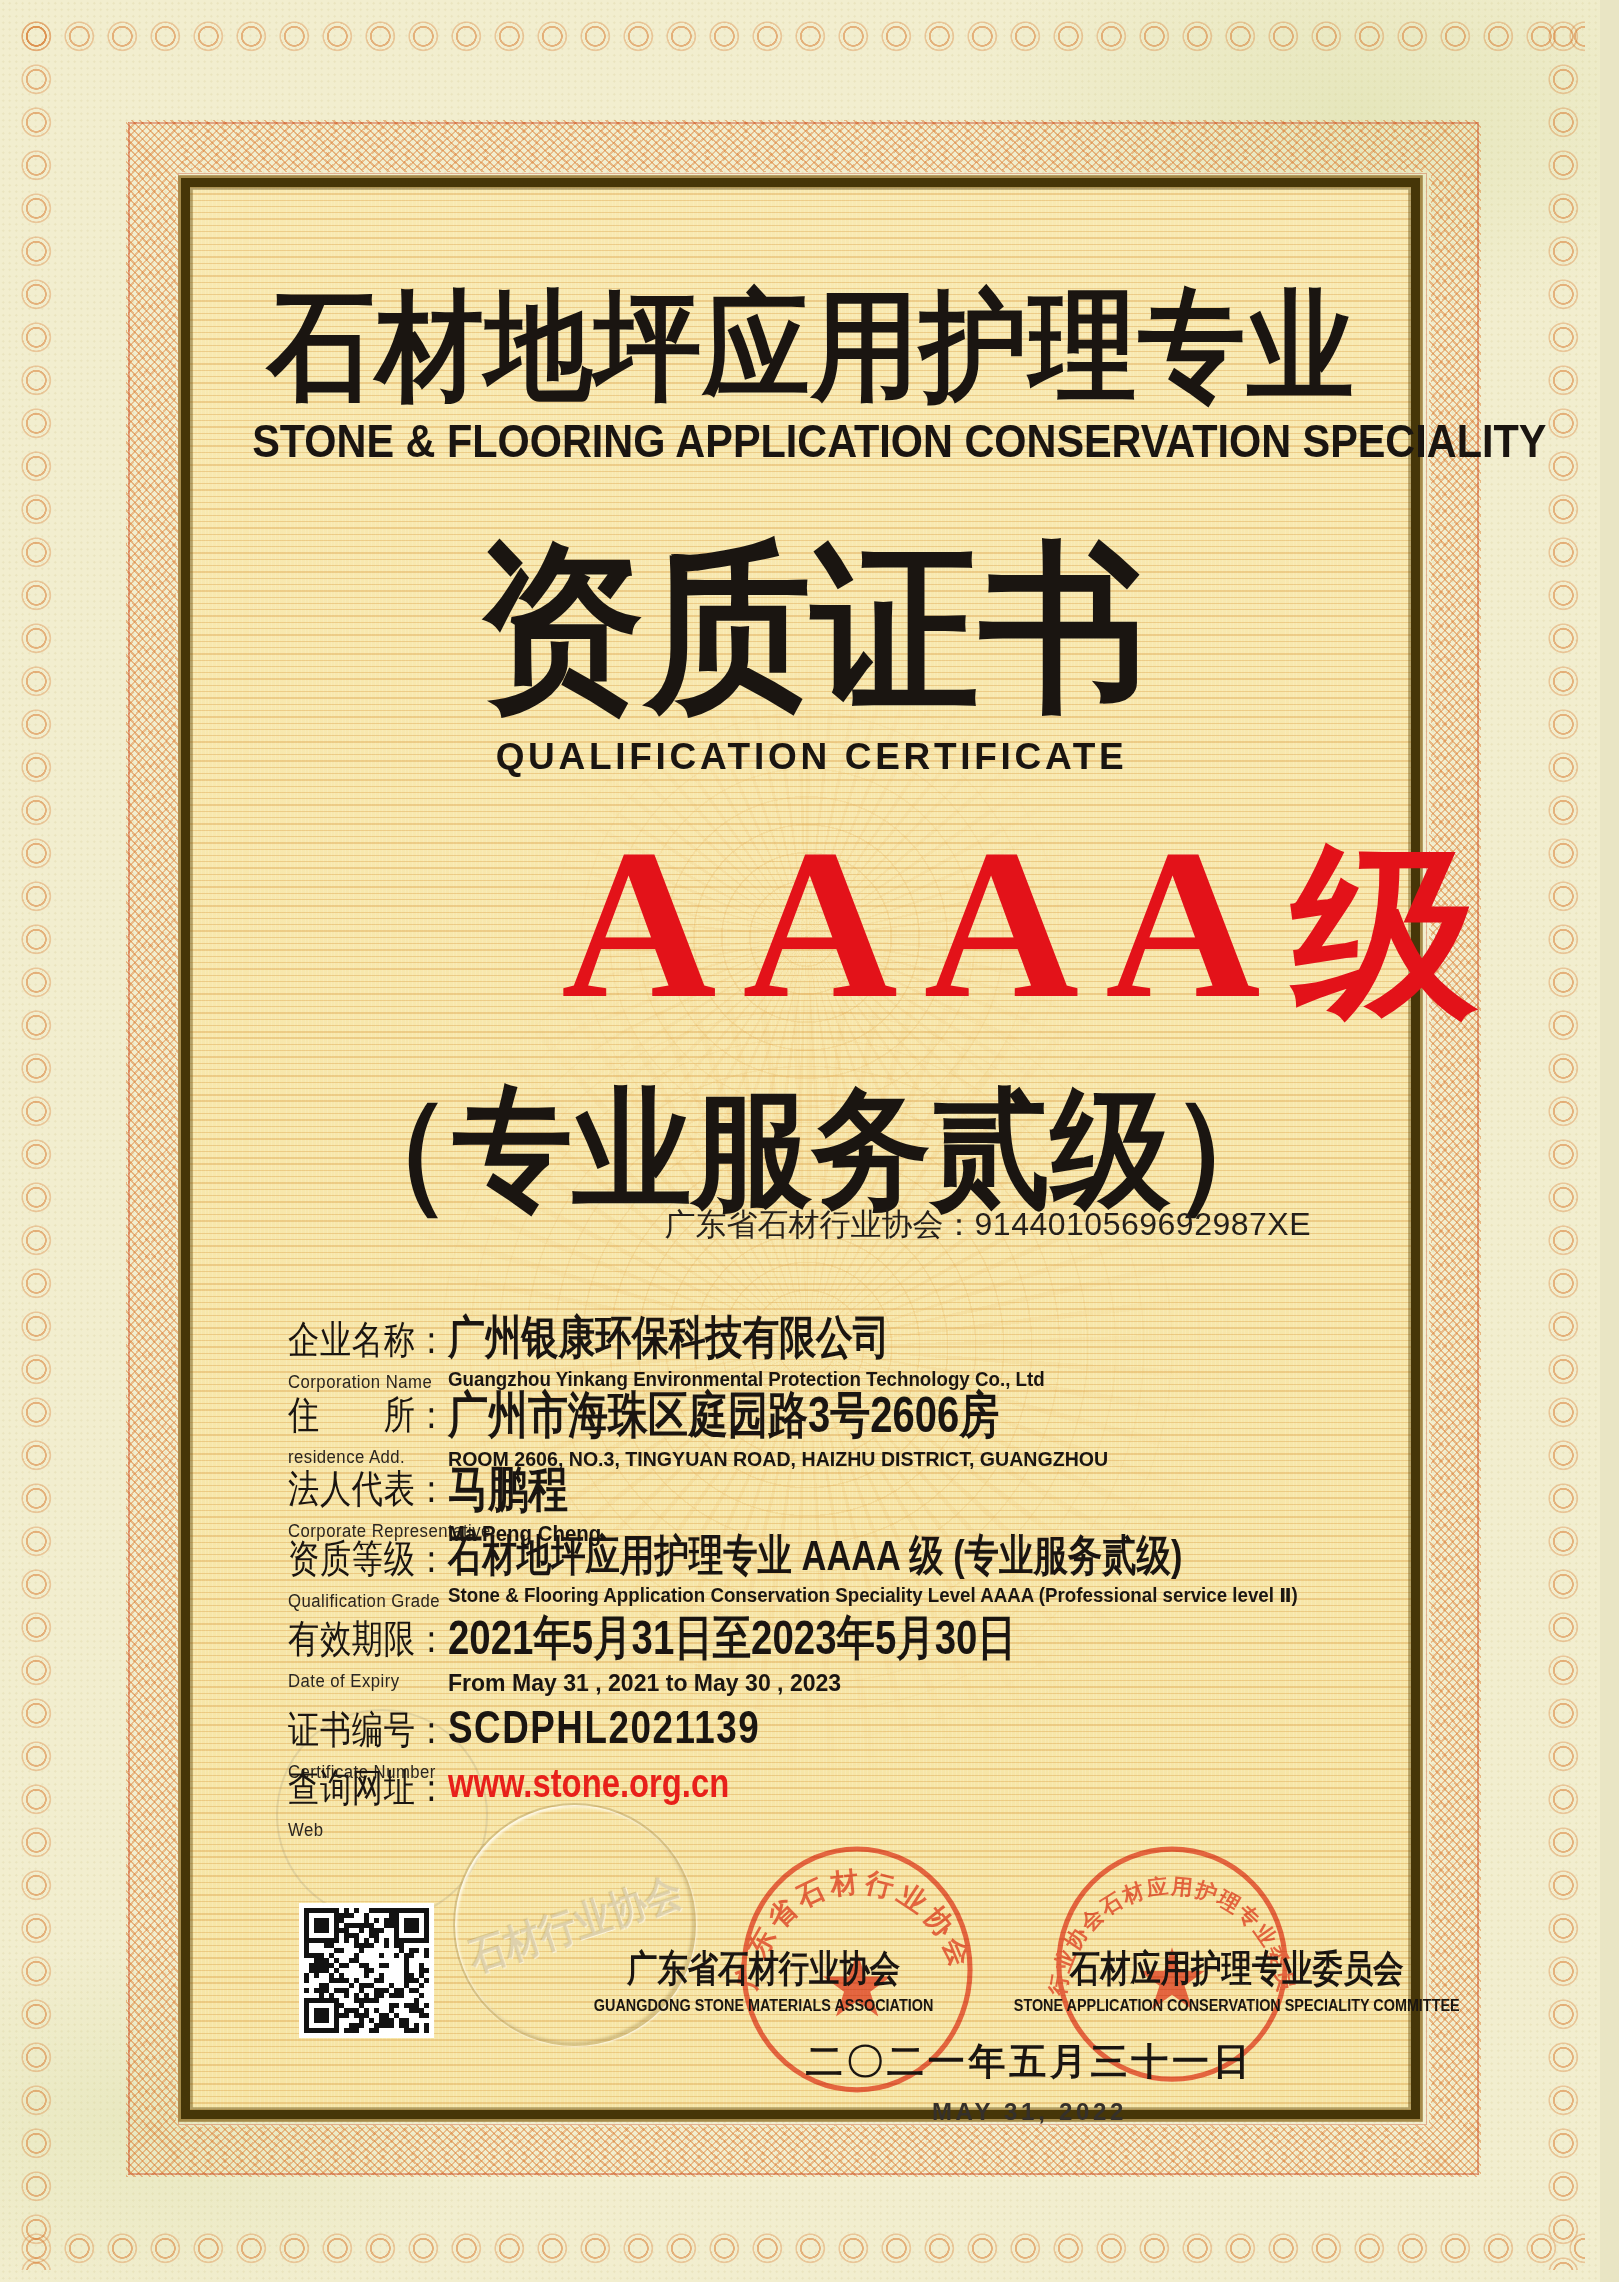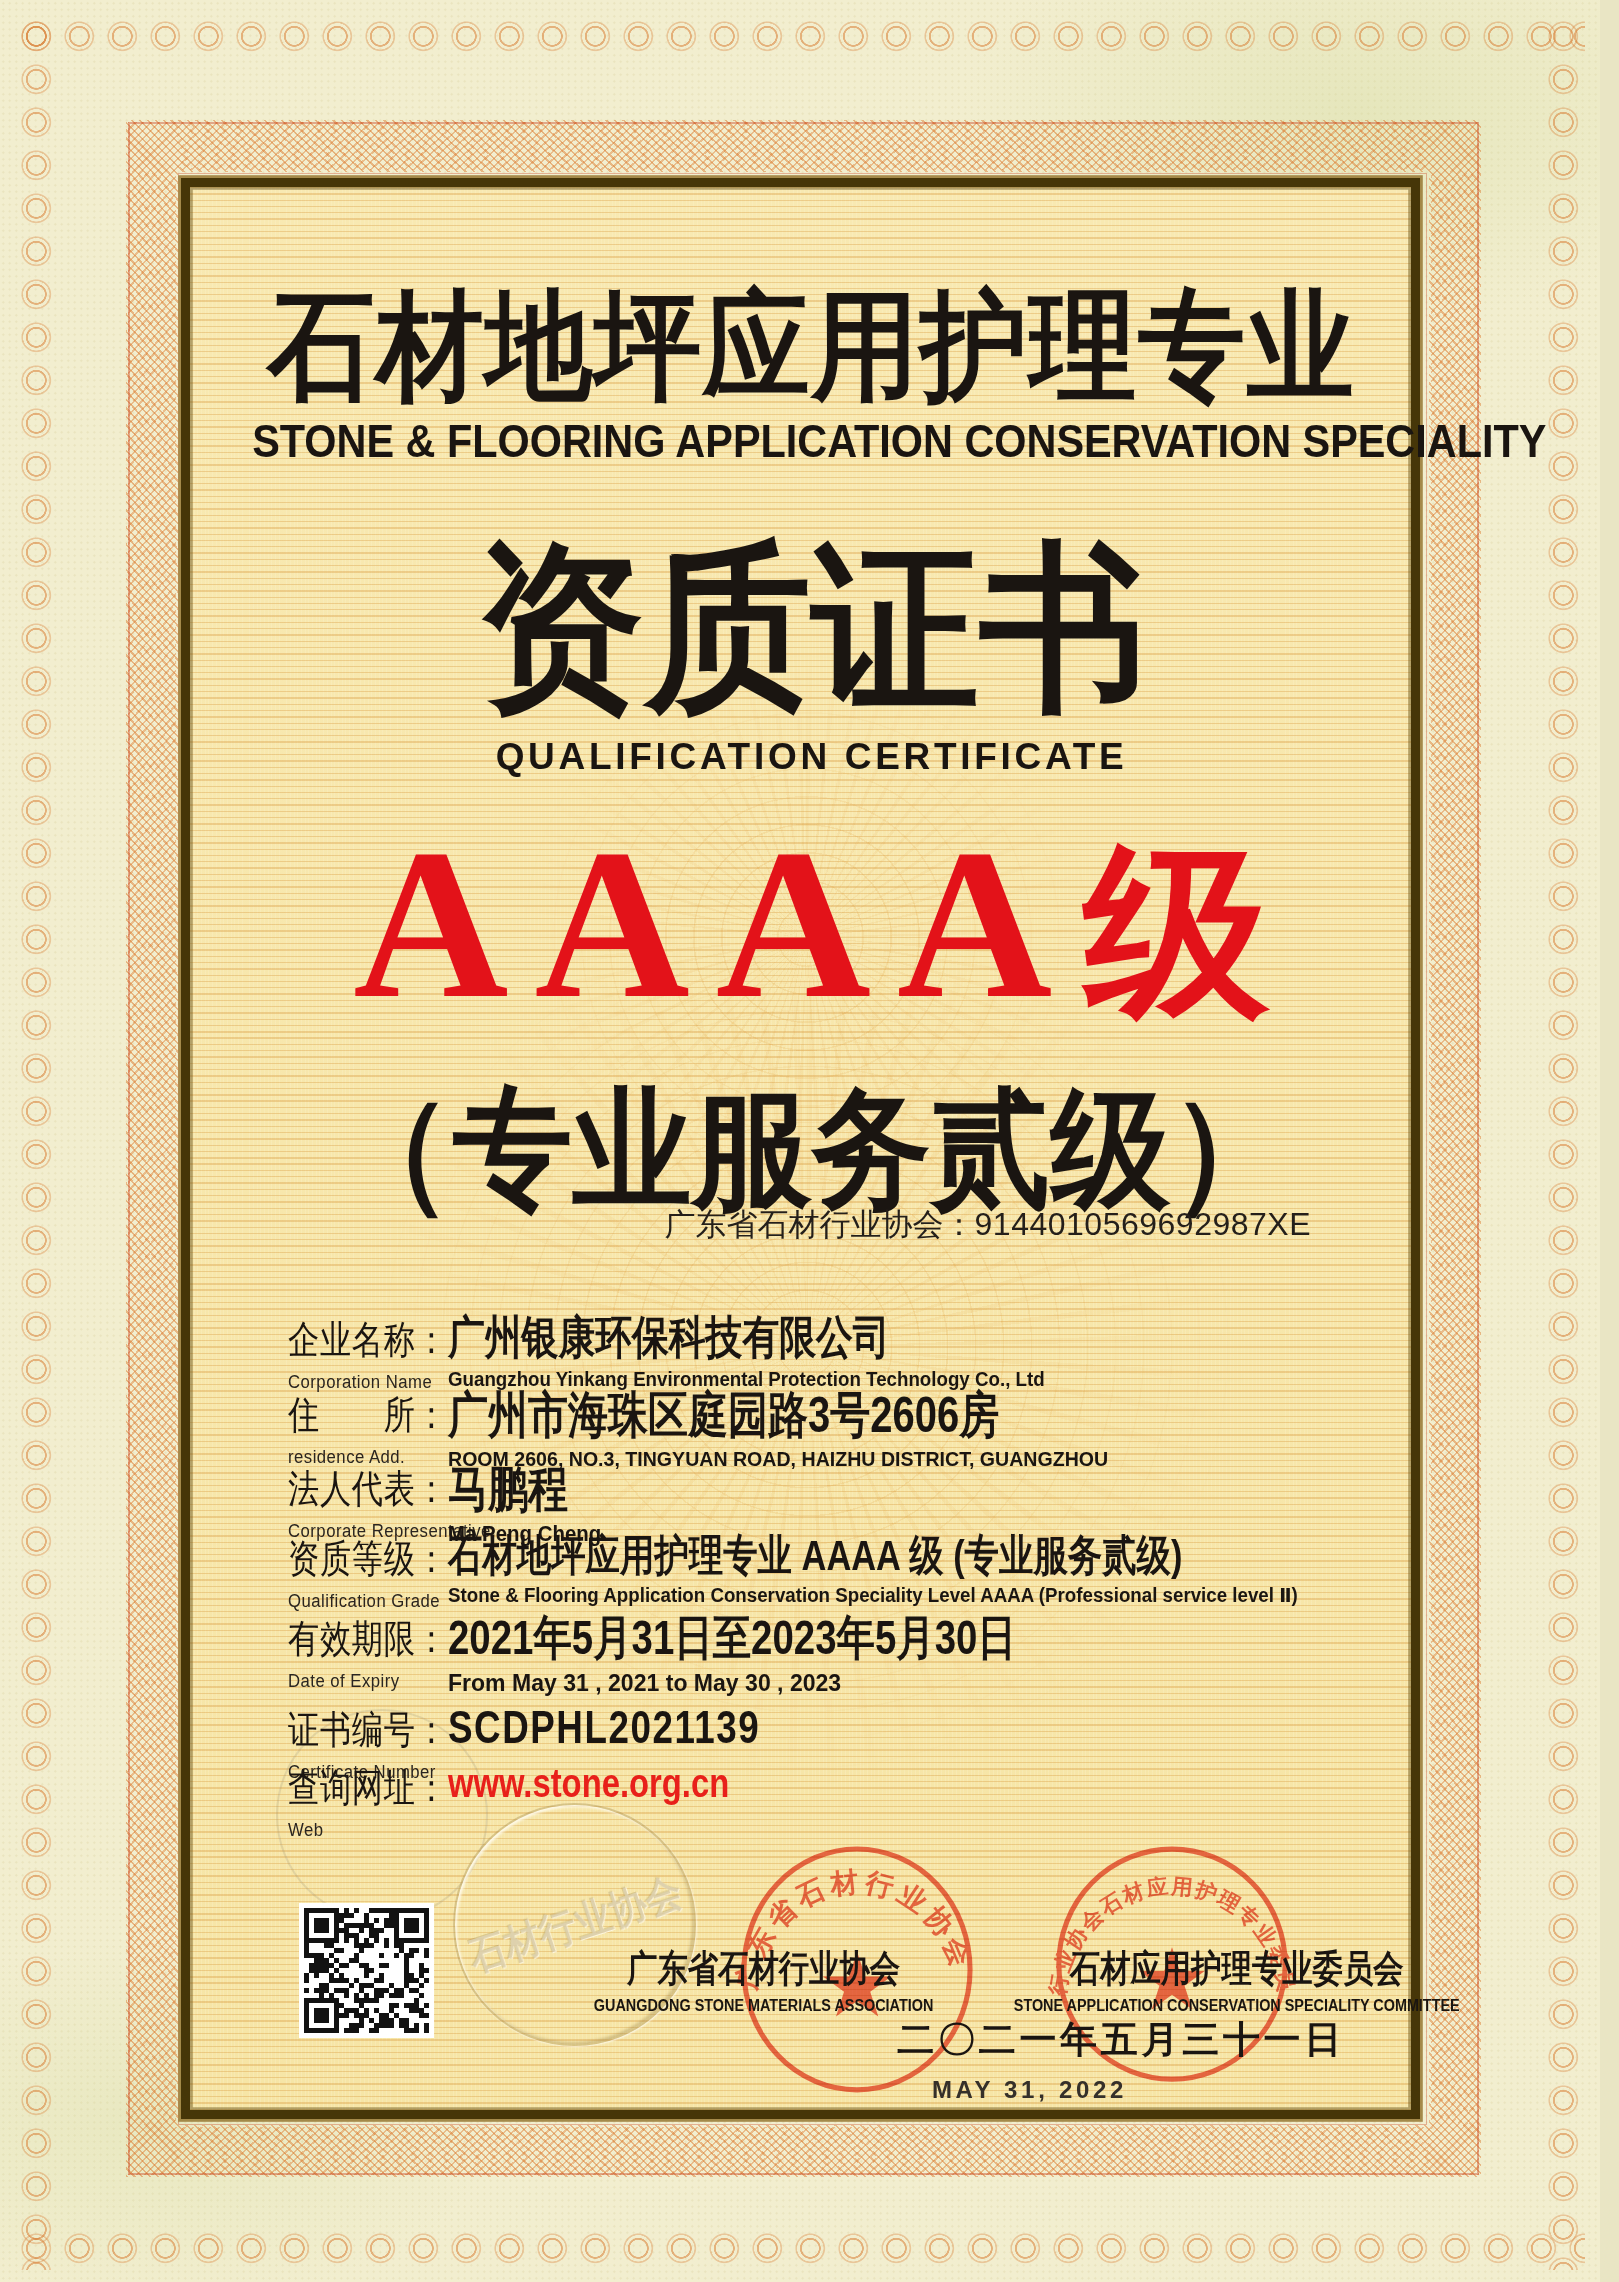--- a/index.html
+++ b/index.html
@@ -58,21 +58,21 @@
     mask:radial-gradient(circle, #000 28%, transparent 72%);}
   .rosette.r1{left:327px;top:461px;width:575px;height:575px;}
   .rosette.r2{left:170px;top:713px;width:890px;height:890px;}
 
   
   .center-wrap{position:absolute;left:190px;width:1243px;text-align:center;z-index:6;white-space:nowrap;}
   .t-cn{top:267px;font-size:119px;font-weight:900;letter-spacing:1.9px;transform:scaleX(.9);}
   .t-en{top:414px;font-size:46px;font-weight:800;transform:scaleX(.9);}
   .c-cn{top:508px;font-size:182px;font-weight:900;transform:scaleX(.92);}
   .c-en{top:736px;font-size:37px;font-weight:700;letter-spacing:3.7px;}
-  .grade{top:816px;display:flex;justify-content:center;align-items:baseline;}
+  .grade{top:816px;display:flex;justify-content:flex-end;align-items:baseline;padding-left:45px;}
   .g-latin{font-family:"Liberation Serif","DejaVu Serif",serif;font-weight:700;
     font-size:215px;letter-spacing:26px;line-height:1;}
   .g-cn{font-size:186px;font-weight:900;line-height:1;margin-left:5.6px;}
   .g-sub{top:1063px;font-size:130px;font-weight:900;transform:scaleX(.92);}
   .credit{position:absolute;z-index:6;right:289px;top:1204px;font-size:31px;white-space:nowrap;color:#241f1a;}
   .credit .cv{font-size:32px;letter-spacing:0.5px;}
 
   
   .row{position:absolute;left:288px;z-index:6;display:grid;grid-template-columns:160px 1fr;white-space:nowrap;}
   .lab-cn{font-size:39px;font-weight:500;letter-spacing:0.9px;white-space:pre;
@@ -87,21 +87,21 @@
   .v6{font-size:46px;letter-spacing:1.9px;}
   .v7{font-size:41px;color:#e8201a;}
   .e2{font-size:20.4px;} .e3{font-size:21.3px;font-weight:800;}
   .e4{font-size:19.5px;} .e5{font-size:24px;font-weight:800;}
 
   
   .footer{position:absolute;z-index:6;left:714px;top:1944px;width:631px;text-align:center;}
   .orgs{display:flex;justify-content:center;gap:37px;align-items:flex-start;}
   .org .ocn{font-size:37px;font-weight:900;transform:scaleX(.82);transform-origin:center top;white-space:nowrap;}
   .org .oen{font-size:16px;font-weight:800;margin-top:2.8px;transform:scaleX(.9);transform-origin:center top;white-space:nowrap;}
-  .date-cn{margin-top:0;font-size:37px;font-weight:700;letter-spacing:3.7px;white-space:nowrap;text-align:right;}
+  .date-cn{margin-top:22px;font-size:37px;font-weight:700;letter-spacing:3.7px;white-space:nowrap;}
   .date-en{margin-top:11px;font-size:24px;font-weight:800;letter-spacing:3.7px;color:#35302a;}
 
   
   .qr{position:absolute;z-index:6;left:299px;top:1903px;width:135px;height:135px;
     background:#fff;padding:4.6px;box-sizing:border-box;
     display:grid;grid-template-columns:repeat(25,1fr);grid-template-rows:repeat(25,1fr);}
   .qm{background:#121212;}
 
   
   .stamp{position:absolute;z-index:5;opacity:.82;mix-blend-mode:multiply;}

